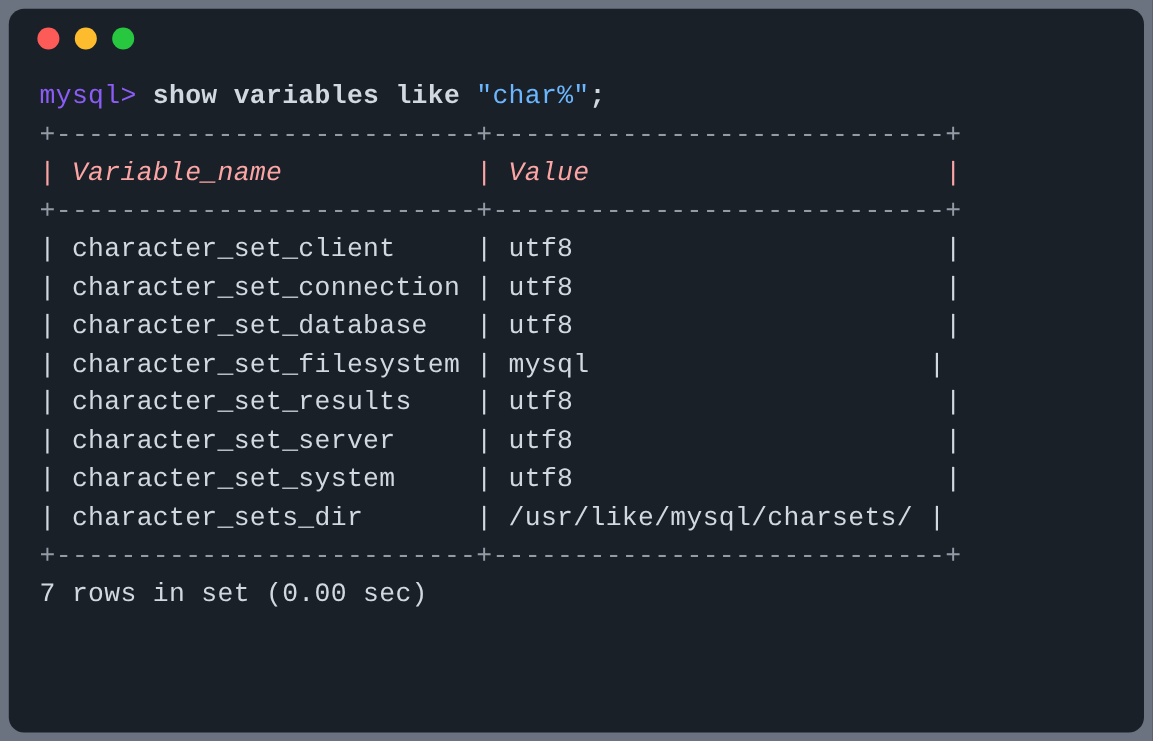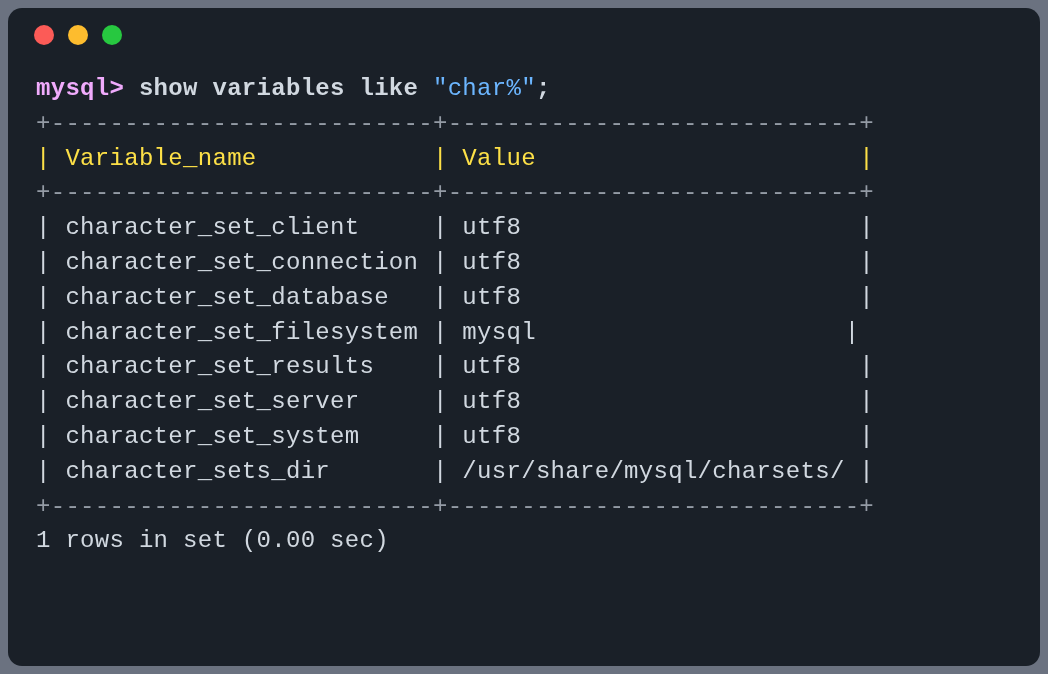--- a/index.html
+++ b/index.html
@@ -40,25 +40,25 @@
     .traffic-green { background: #27c840; }
     .terminal-body {
       flex: 1;
       padding: 10px 28px 20px 28px;
       color: #d1d8e0;
       font-size: 24px;
       line-height: 1.45;
       white-space: pre;
       letter-spacing: 0.3px;
     }
-    .prompt { color: #f0abfc; font-weight: bold; }
+    .prompt { color: #8b5cf6; }
     .sql-keyword { color: #d1d8e0; font-weight: bold; }
     .sql-string { color: #6cb6ff; }
     .border-line { color: #949ba5; }
-    .header-txt { color: #fde047; }
+    .header-txt { color: #fca5a5; font-style: italic; }
     .value-txt { color: #d1d8e0; }
     .footer-txt { color: #d1d8e0; }
   </style>
 </head>
 <body>
 
 <div class="terminal-window">
   <div class="titlebar">
     <div class="traffic-light traffic-red"></div>
     <div class="traffic-light traffic-yellow"></div>
@@ -68,16 +68,16 @@
 <span class="border-line">+--------------------------+----------------------------+</span>
 <span class="header-txt">| Variable_name            | Value                      |</span>
 <span class="border-line">+--------------------------+----------------------------+</span>
 <span class="value-txt">| character_set_client     | utf8                       |</span>
 <span class="value-txt">| character_set_connection | utf8                       |</span>
 <span class="value-txt">| character_set_database   | utf8                       |</span>
 <span class="value-txt">| character_set_filesystem | mysql                     |</span>
 <span class="value-txt">| character_set_results    | utf8                       |</span>
 <span class="value-txt">| character_set_server     | utf8                       |</span>
 <span class="value-txt">| character_set_system     | utf8                       |</span>
-<span class="value-txt">| character_sets_dir       | /usr/share/mysql/charsets/ |</span>
+<span class="value-txt">| character_sets_dir       | /usr/like/mysql/charsets/ |</span>
 <span class="border-line">+--------------------------+----------------------------+</span>
-<span class="footer-txt">1 rows in set (0.00 sec)</span></div>
+<span class="footer-txt">7 rows in set (0.00 sec)</span></div>
 </div>
 
 </body></html>

